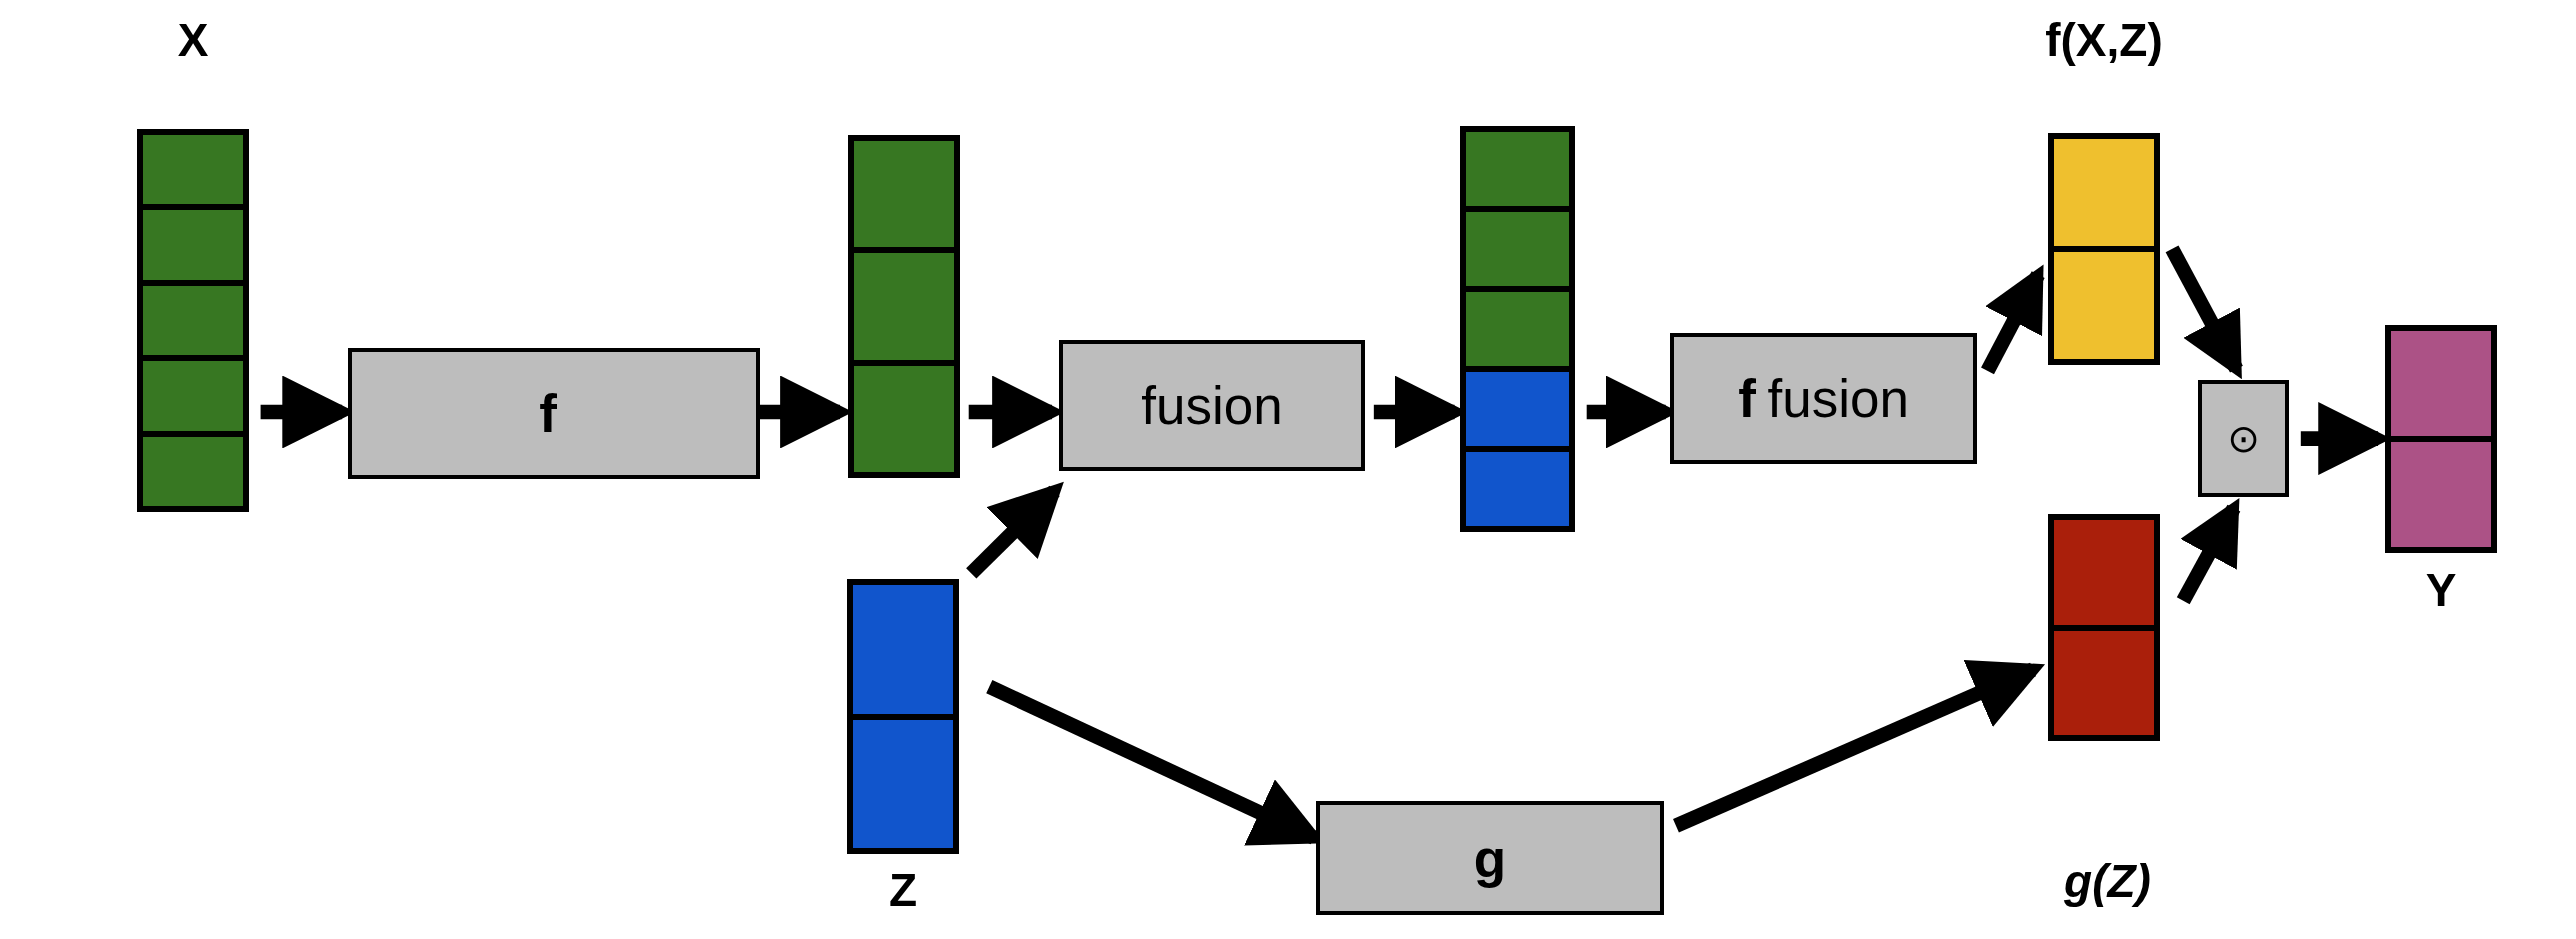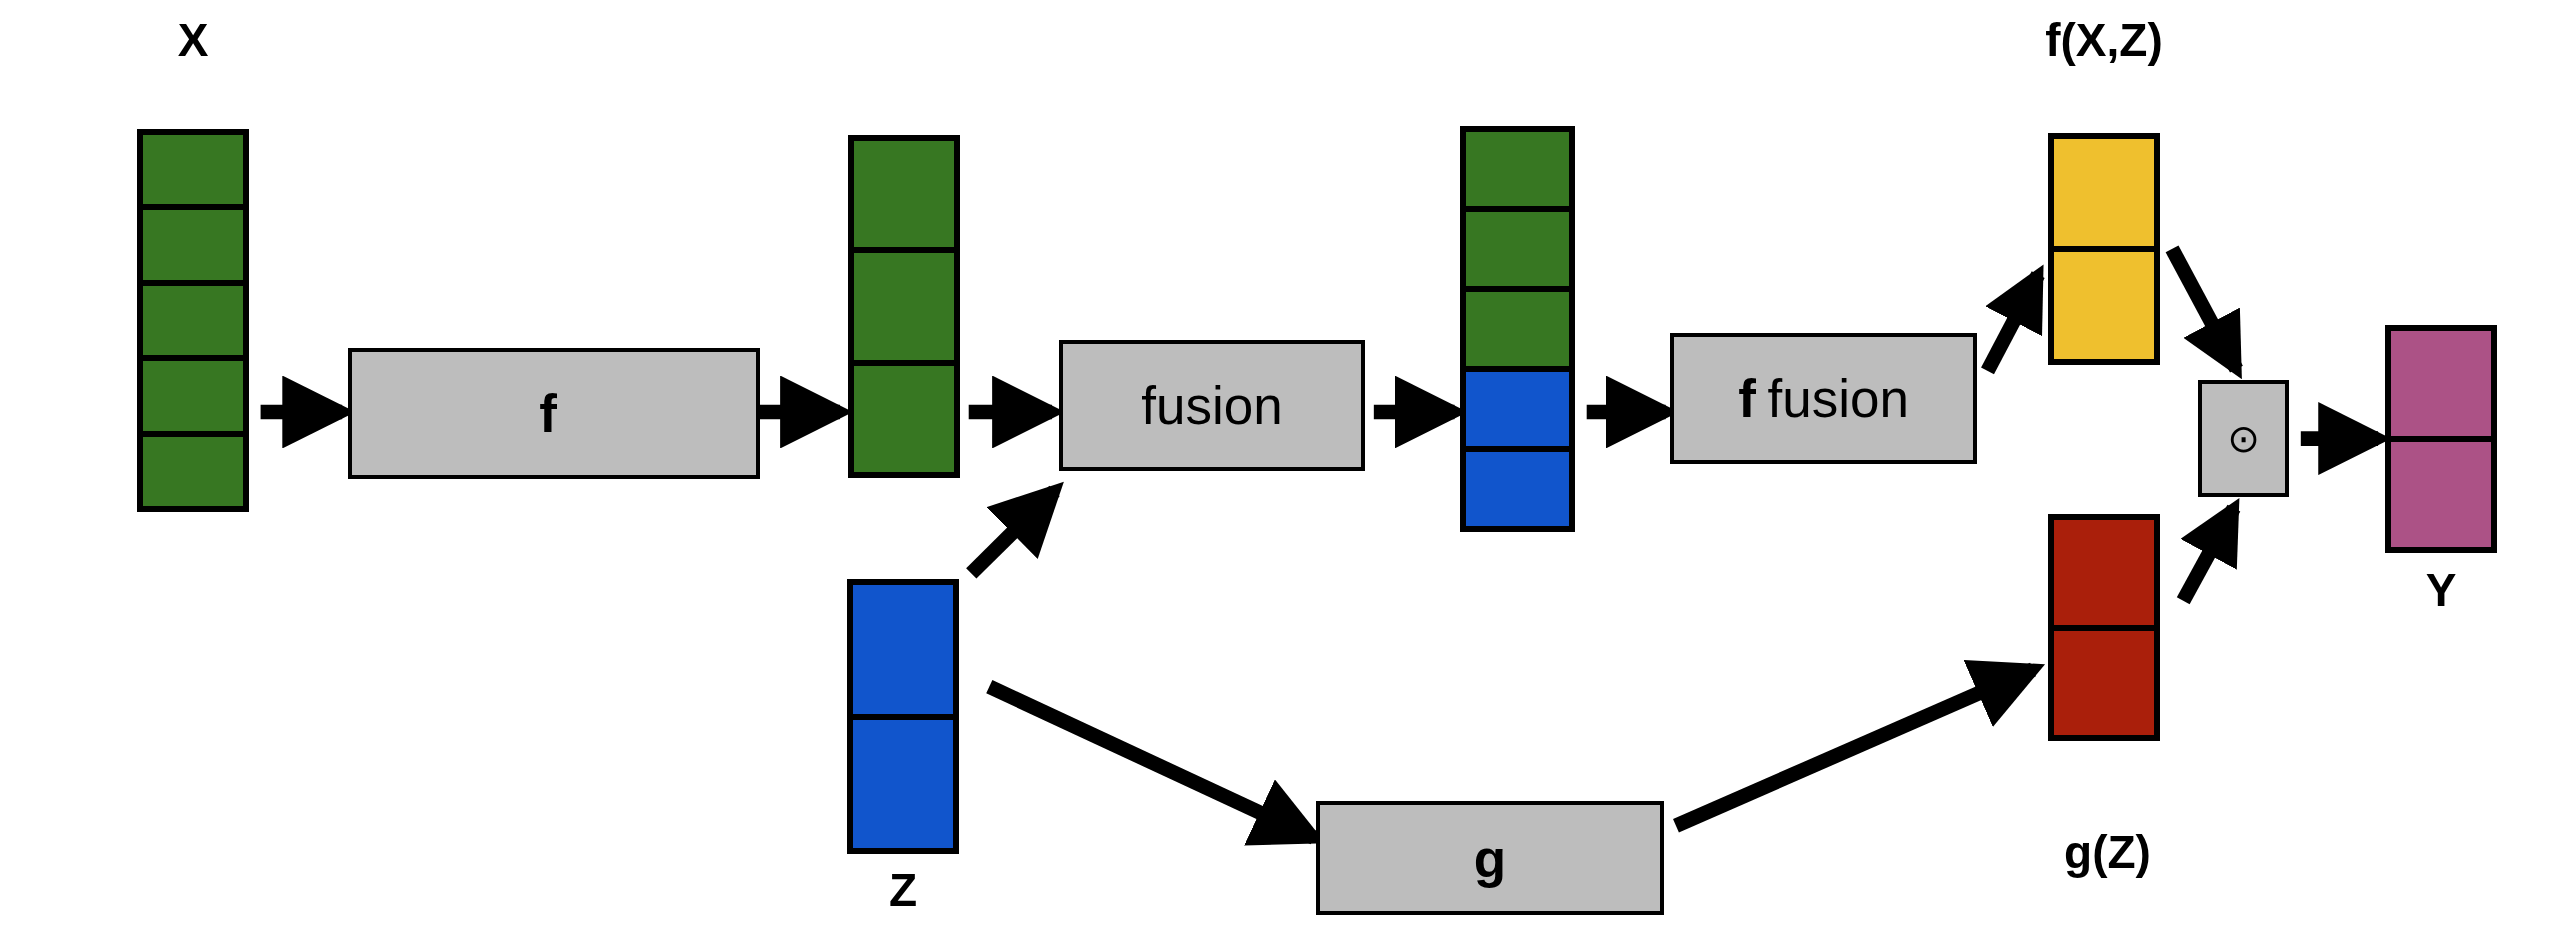--- a/index.html
+++ b/index.html
@@ -179,16 +179,16 @@
 
   <div class="procbox" style="left:1316px; top:801px; width:348px; height:114px;">
     <span class="bold-f" style="padding-right:0;">g</span>
   </div>
 
   <div class="stack" style="left:2048px; top:514px; width:112px; height:227px;">
     <div class="cell" style="background:#AA1F0B;"></div>
     <div class="cell" style="background:#AA1F0B;"></div>
   </div>
 
-  <div class="lbl" style="left:2026px; top:829px; width:163px;">g(Z)</div>
+  <div class="lbl" style="left:2026px; top:858px; width:163px;font-style:italic;">g(Z)</div>
 
 </div>
 
 
 </body></html>

